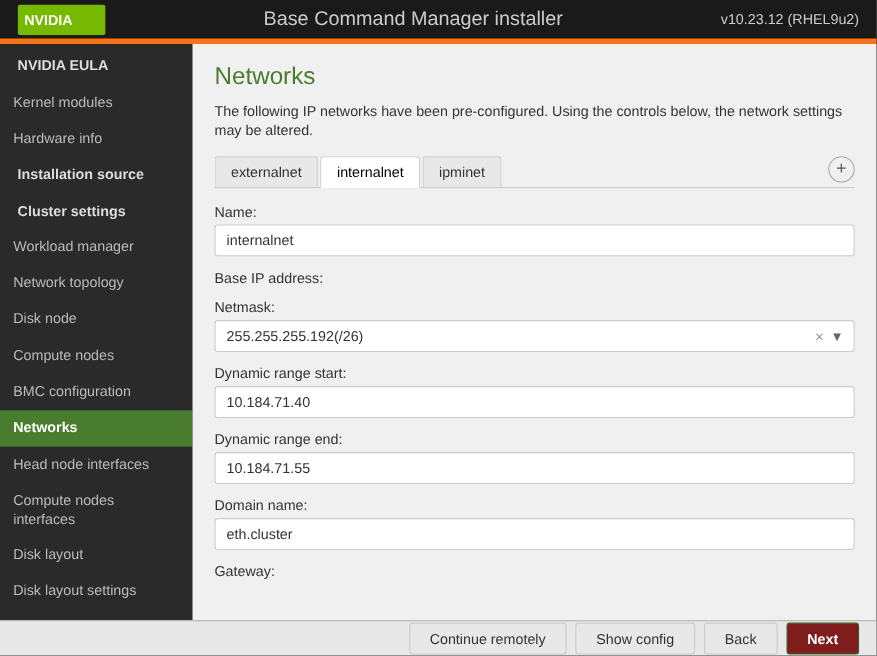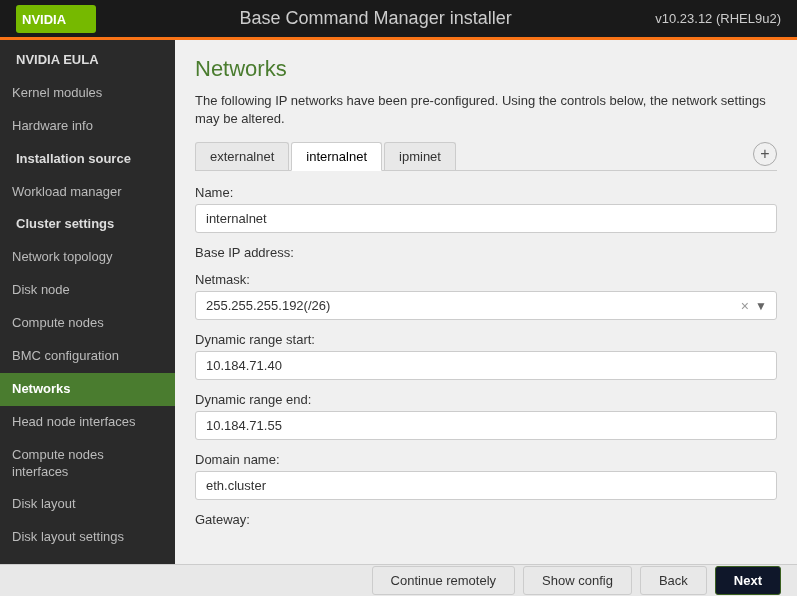--- a/index.html
+++ b/index.html
@@ -6,21 +6,21 @@
     body { font-family: 'Segoe UI', Arial, sans-serif; font-size: 13px; background: #1a1a1a; color: #ccc; width: 797px; height: 596px; overflow: hidden; display: flex; flex-direction: column; }
 
     
     .header {
       background: #1a1a1a;
       display: flex;
       align-items: center;
       justify-content: space-between;
       padding: 0 16px;
       height: 40px;
-      border-bottom: 3px solid #f97316;
+      border-bottom: 5px solid #f97316;
     }
     .header-logo {
       display: flex;
       align-items: center;
       gap: 8px;
     }
     .nvidia-logo {
       width: 80px;
       height: 28px;
     }
@@ -193,21 +193,21 @@
     .btn {
       padding: 6px 18px;
       font-size: 13px;
       border-radius: 3px;
       cursor: pointer;
       border: 1px solid #ccc;
       background: #e8e8e8;
       color: #333;
     }
     .btn-primary {
-      background: #0f172a;
+      background: #7f1d1d;
       color: #fff;
       border-color: #3a6020;
       font-weight: bold;
     }
   </style>
 </head>
 <body>
 
 <div class="header">
   <div class="header-logo">
@@ -221,22 +221,22 @@
   <div class="header-version">v10.23.12 (RHEL9u2)</div>
 </div>
 
 <div class="layout">
 
   <div class="sidebar">
   <div class="sidebar-item bold">NVIDIA EULA</div>
       <div class="sidebar-item">Kernel modules</div>
       <div class="sidebar-item">Hardware info</div>
       <div class="sidebar-item bold">Installation source</div>
+      <div class="sidebar-item bold">Cluster settings</div>
       <div class="sidebar-item">Workload manager</div>
-      <div class="sidebar-item bold">Cluster settings</div>
       <div class="sidebar-item">Network topology</div>
       <div class="sidebar-item">Disk node</div>
       <div class="sidebar-item">Compute nodes</div>
       <div class="sidebar-item">BMC configuration</div>
       <div class="sidebar-item active">Networks</div>
       <div class="sidebar-item">Head node interfaces</div>
       <div class="sidebar-item">Compute nodes interfaces</div>
       <div class="sidebar-item">Disk layout</div>
       <div class="sidebar-item">Disk layout settings</div>
     </div>

